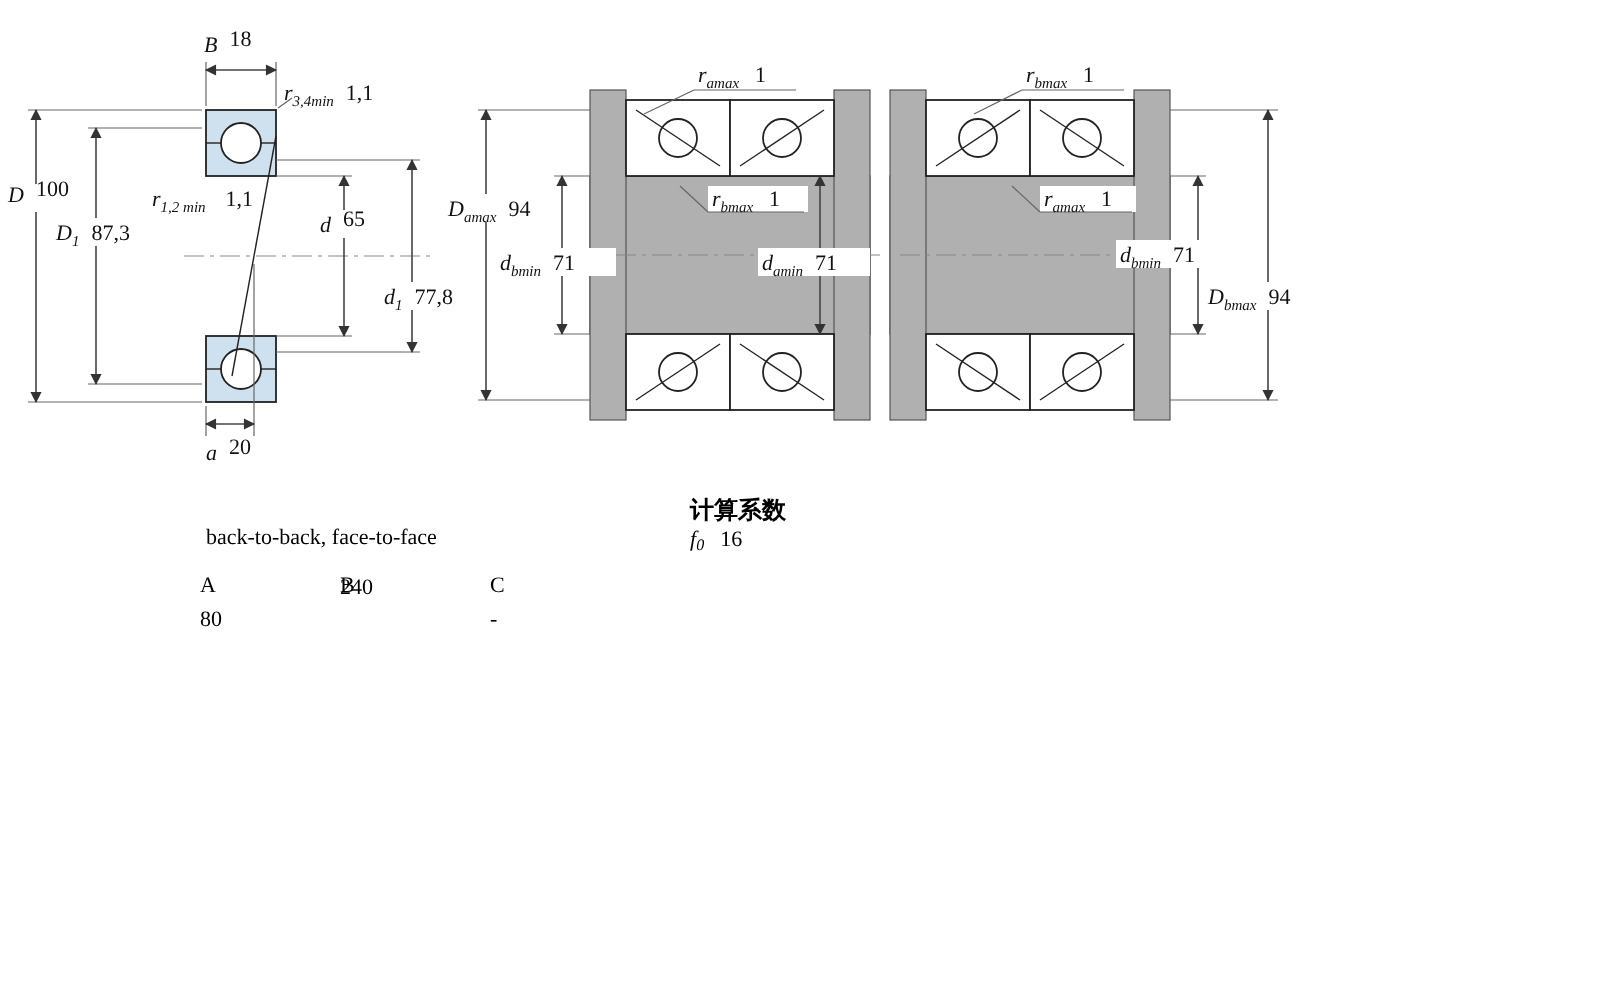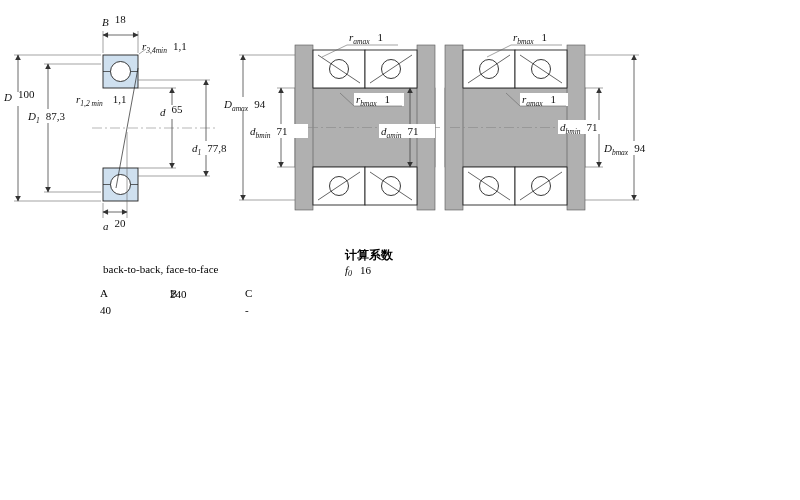--- a/index.html
+++ b/index.html
@@ -215,18 +215,18 @@
 
 <div class="abs pl-sub" style="left:103px;top:263px;">back-to-back, face-to-face</div>
 
 <div class="abs calc-title" style="left:345px;top:247px;">计算系数</div>
 <div class="abs f0" style="left:345px;top:264px;"><span class="it">f</span><span class="sub-h it">0</span><span style="margin-left:8px;">16</span></div>
 
 <div>
   <span class="abs cell" style="left:100px;top:287px;">A</span>
   <span class="abs cell" style="left:170px;top:287px;">B</span>
   <span class="abs cell" style="left:245px;top:287px;">C</span>
-  <span class="abs cell" style="left:100px;top:304px;">40</span>
+  <span class="abs cell" style="left:100px;top:304px;">80</span>
   <span class="abs cell" style="left:170px;top:288px;">240</span>
   <span class="abs cell" style="left:245px;top:304px;">-</span>
 </div>
 
 </div>
 
 </body></html>

